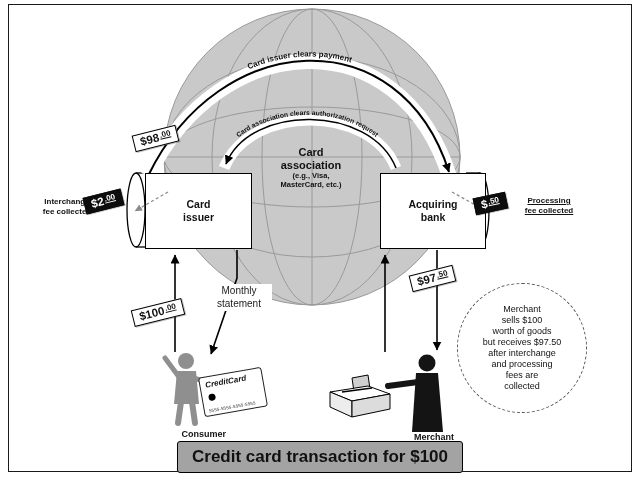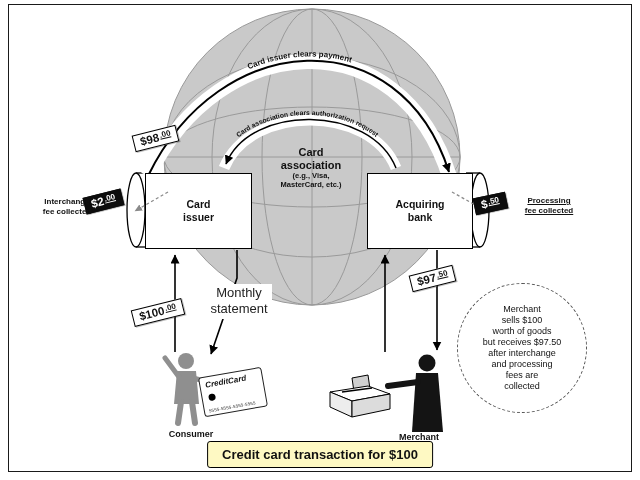--- a/index.html
+++ b/index.html
@@ -4,43 +4,43 @@
 <style>
   html,body{margin:0;padding:0;background:#fff;}
   .stage{position:relative;width:640px;height:480px;background:#fff;overflow:hidden;
          font-family:"Liberation Sans",sans-serif;color:#111;}
   .frame{position:absolute;left:8px;top:4px;right:8px;bottom:8px;border:1.3px solid #1a1a1a;pointer-events:none;}
   svg{position:absolute;left:0;top:0;}
   .pre{white-space:pre-line;}
   .box{position:absolute;background:#fff;border:1.5px solid #000;display:flex;align-items:center;justify-content:center;
        text-align:center;font-weight:bold;font-size:10.5px;line-height:1.25;z-index:2;}
   #box-issuer{left:145px;top:173px;width:105px;height:74px;}
-  #box-acquirer{left:367px;top:173px;width:104px;height:74px;}
+  #box-acquirer{left:380px;top:173px;width:104px;height:74px;}
   .center-label{position:absolute;left:252px;top:146px;width:118px;text-align:center;z-index:1;line-height:1.15;}
   .center-label .nm{font-weight:bold;font-size:11px;}
   .center-label .sub{font-weight:bold;font-size:7.5px;margin-top:1px;}
   .tag{position:absolute;background:#fff;border:1.4px solid #000;padding:1px 6px 2px 6px;font-weight:bold;
        font-size:11.5px;white-space:nowrap;transform:rotate(-14deg);z-index:4;box-shadow:1px 1px 0 rgba(0,0,0,.25);}
   .tag.dark{background:#0d0d0d;color:#fff;border-color:#0d0d0d;}
   .cents{font-size:8px;position:relative;top:-3.5px;text-decoration:underline;margin-left:1px;}
   .side-label{position:absolute;font-weight:bold;font-size:8px;text-align:center;line-height:1.25;z-index:4;}
   #lbl-interchange{left:24px;top:197px;width:86px;}
   #lbl-processing{left:514px;top:196px;width:70px;text-decoration:underline;}
-  .flow-label{position:absolute;background:#fff;font-size:13px;text-align:center;line-height:1.25;color:#222;
+  .flow-label{position:absolute;background:#fff;font-size:10px;text-align:center;line-height:1.25;color:#222;
               padding:1px 2px;z-index:3;}
   #lbl-monthly{left:206px;top:284px;width:62px;}
   #lbl-transaction{left:354px;top:320px;width:62px;}
-  .actor-name{position:absolute;font-weight:bold;font-size:9px;text-align:center;z-index:4;}
+  .actor-name{position:absolute;font-weight:bold;font-size:9px;text-align:right;z-index:4;}
   #name-consumer{left:156px;top:429px;width:70px;}
   #name-merchant{left:384px;top:432px;width:70px;}
   .note{position:absolute;left:457px;top:283px;width:128px;height:128px;border:1.5px dashed #555;border-radius:50%;
         background:#fff;display:flex;align-items:center;justify-content:center;text-align:center;
         font-size:9px;line-height:1.22;z-index:3;}
-  .caption{position:absolute;left:50%;top:441px;transform:translateX(-50%);background:#fef9c3;border:1.6px solid #000;
-           border-radius:3px;padding:5px 14px;font-weight:bold;font-size:13px;white-space:nowrap;z-index:5;}
+  .caption{position:absolute;left:50%;top:441px;transform:translateX(-50%);background:#a3a3a3;border:1.6px solid #000;
+           border-radius:3px;padding:5px 14px;font-weight:bold;font-size:17px;white-space:nowrap;z-index:5;}
   .credit-card{position:absolute;left:201px;top:372px;width:62px;height:38px;background:#fff;border:1.2px solid #222;
                border-radius:3px;transform:rotate(-10deg);z-index:4;}
   .credit-card .brand{position:absolute;left:5px;top:3px;font-weight:bold;font-style:italic;font-size:8px;}
   .credit-card .dot{position:absolute;left:6px;top:17px;width:7px;height:7px;border-radius:50%;background:#000;}
   .credit-card .num{position:absolute;left:4px;bottom:2px;font-size:4.4px;letter-spacing:.2px;}
   #svg-over{z-index:3;pointer-events:none;}
 </style>
 </head>
 <body>
 

